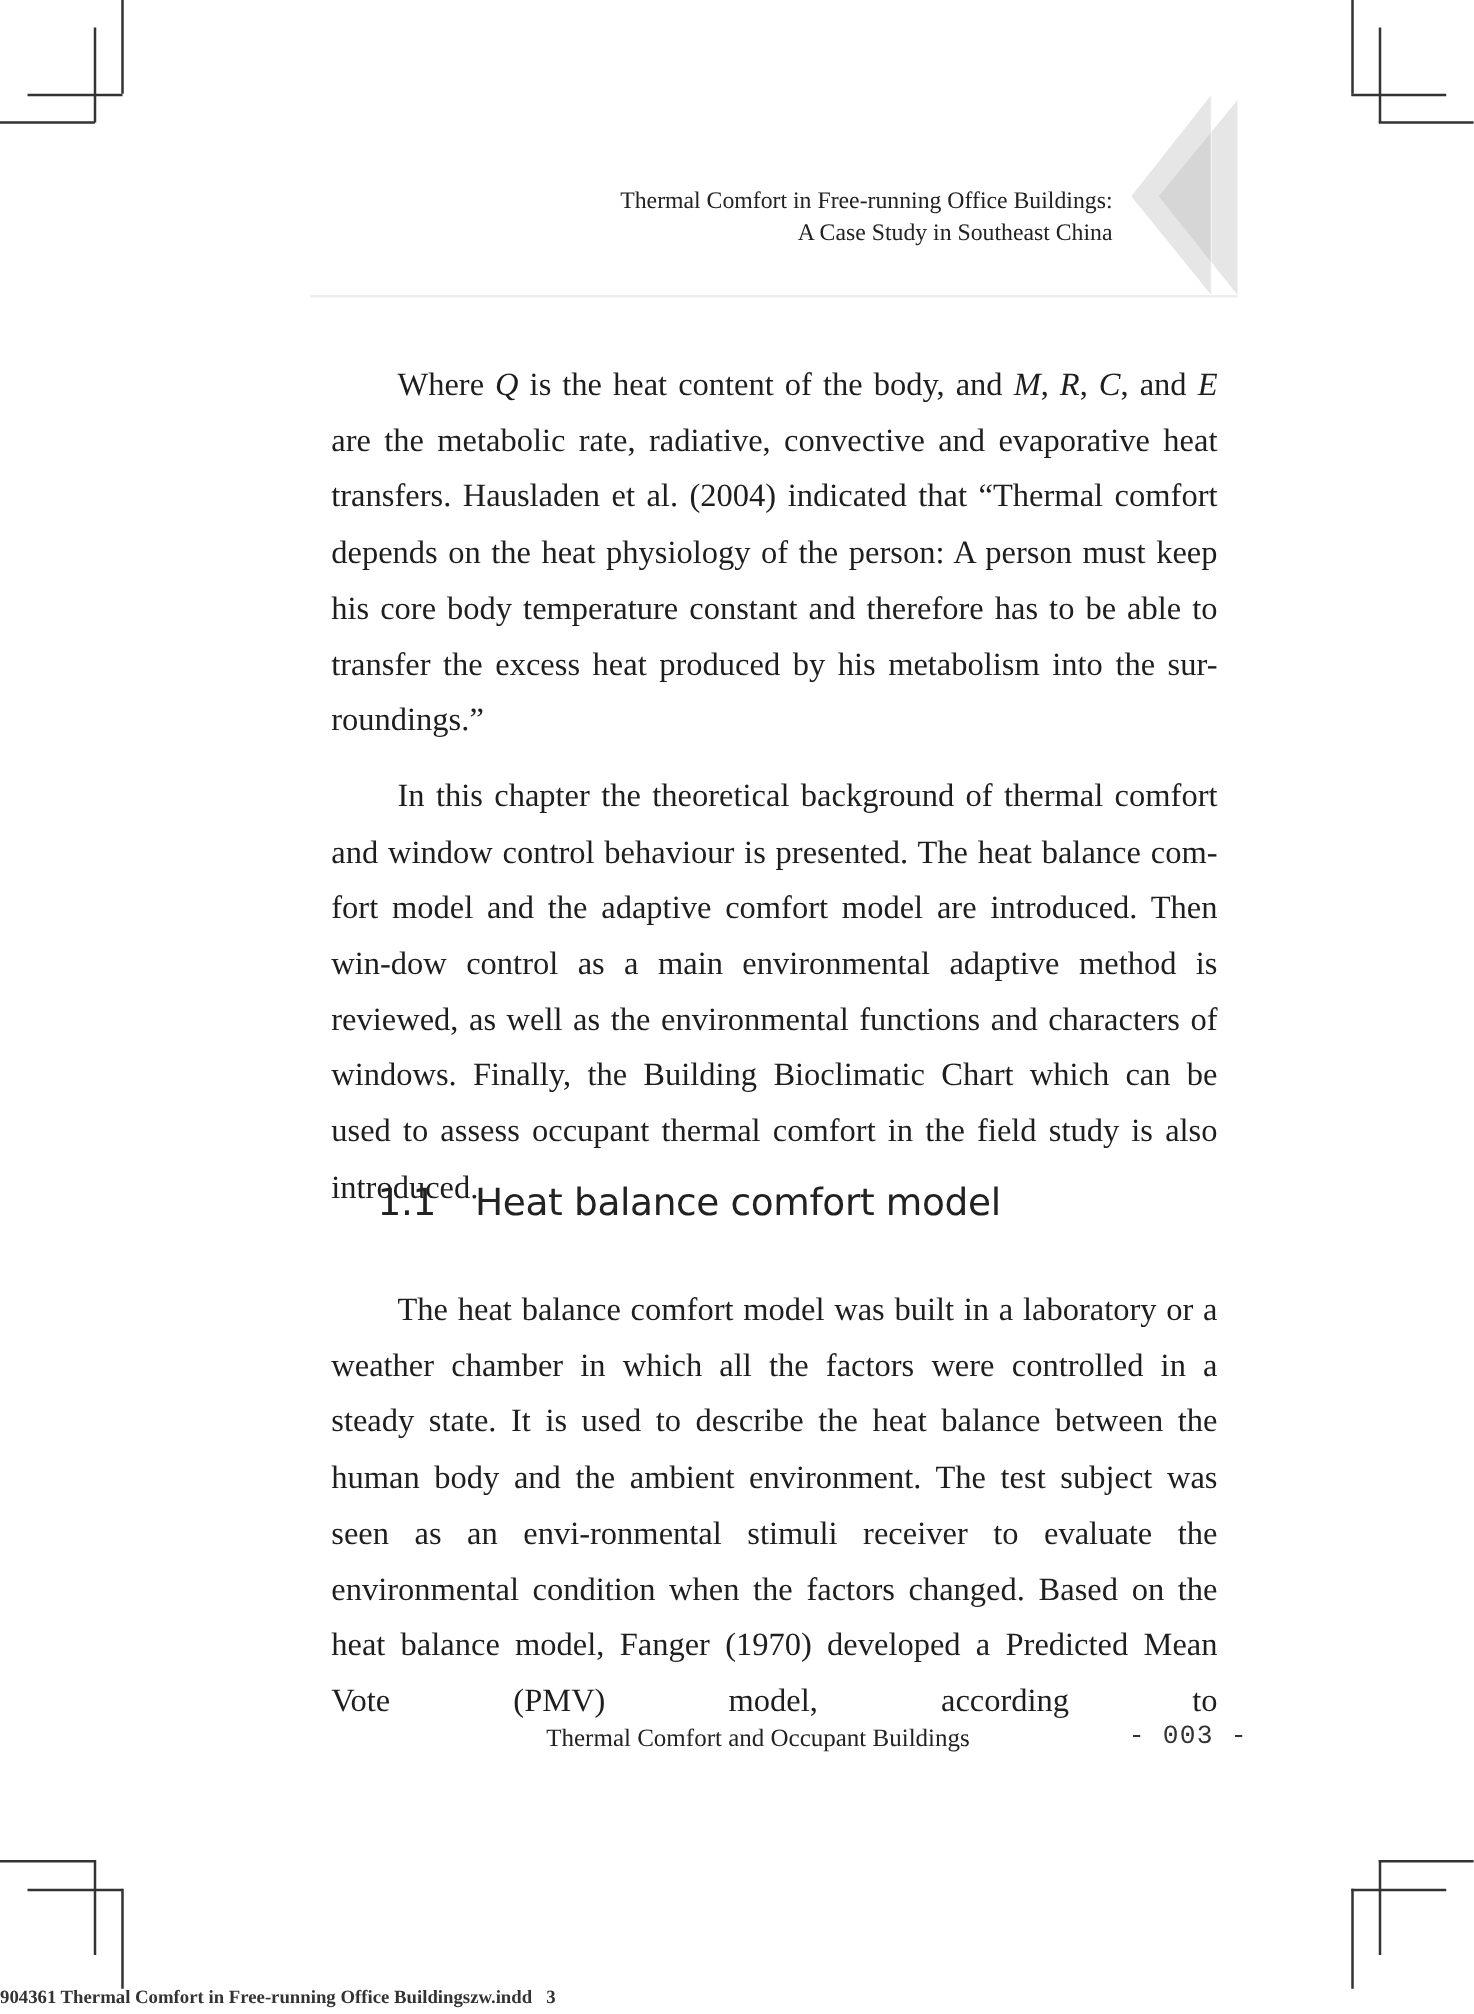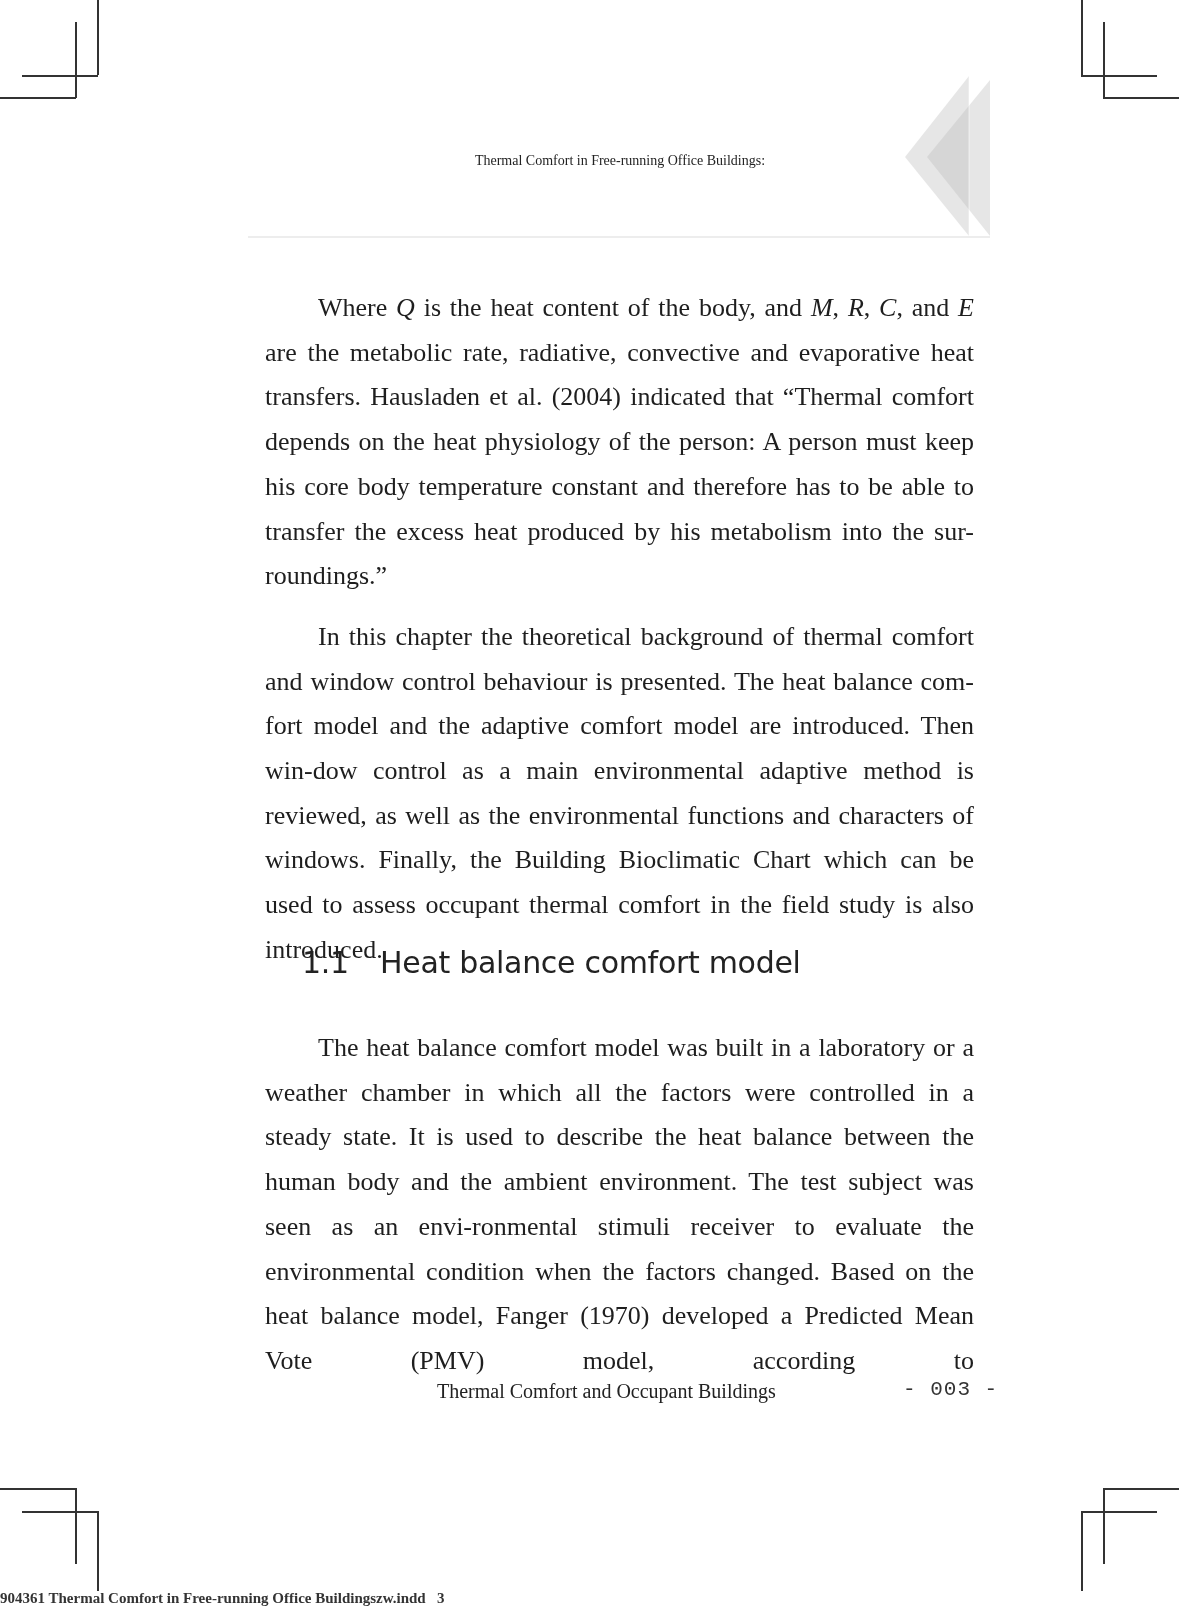--- a/index.html
+++ b/index.html
@@ -1,19 +1,19 @@
 <!DOCTYPE html>
 <html><head>
 <meta charset="utf-8">
 <style>
   html, body { margin: 0; padding: 0; background: #ffffff; }
   body { width: 1179px; height: 1611px; position: relative; overflow: hidden; }
   .crop { position: absolute; background: #333; }
-  .runhead { position: absolute; left: 350px; width: 540px; top: 148px; text-align: center;
-    font-family: "Liberation Serif", serif; font-size: 14px; line-height: 26px; color: #222; }
+  .runhead { position: absolute; left: 350px; width: 540px; top: 148px; text-align: right;
+    font-family: "Liberation Serif", serif; font-size: 19px; line-height: 26px; color: #222; }
   .head-rule { position: absolute; left: 248px; top: 236px; width: 742px; height: 2px; background: #ededed; }
   .deco { position: absolute; left: 880px; top: 60px; }
   .body-text { position: absolute; left: 249px; width: 741px; font-family: "Liberation Serif", serif;
     font-size: 26px; line-height: 44.7px; color: #1e1e1e; text-align: justify; }
   .body-text p { margin: 16px; text-indent: 53px; }
   .section-title { position: absolute; left: 302px; top: 945px; font-family: "DejaVu Sans", sans-serif;
     font-size: 30px; color: #222; letter-spacing: -0.3px; }
   .section-title .num { display: inline-block; width: 78px; }
   .footer-title { position: absolute; left: 437px; top: 1380px; font-family: "Liberation Serif", serif;
     font-size: 20px; color: #222; }
@@ -40,20 +40,21 @@
 <div class="crop" style="left:22px;top:1511px;width:76px;height:1.5px;"></div>
 <div class="crop" style="left:97px;top:1511px;width:1.5px;height:80px;"></div>
 
 <div class="crop" style="left:1103px;top:1488px;width:76px;height:1.5px;"></div>
 <div class="crop" style="left:1103px;top:1488px;width:1.5px;height:76px;"></div>
 <div class="crop" style="left:1081px;top:1511px;width:76px;height:1.5px;"></div>
 <div class="crop" style="left:1081px;top:1511px;width:1.5px;height:80px;"></div>
 
 <div class="runhead">
   <div>Thermal Comfort in Free-running Office Buildings:</div>
+  <div>A Case Study in Southeast China</div>
 </div>
 
 <svg class="deco" width="120" height="190" viewBox="0 0 120 190">
   <polygon points="89,16 25,97 89,176" fill="#bdbdbd" fill-opacity="0.38"></polygon>
   <polygon points="110,20 47,97 110,176" fill="#bdbdbd" fill-opacity="0.38"></polygon>
   <line x1="89" y1="16" x2="89" y2="176" stroke="#ffffff" stroke-width="0.8" stroke-opacity="0.7"></line>
 </svg>
 
 <div class="head-rule"></div>
 

